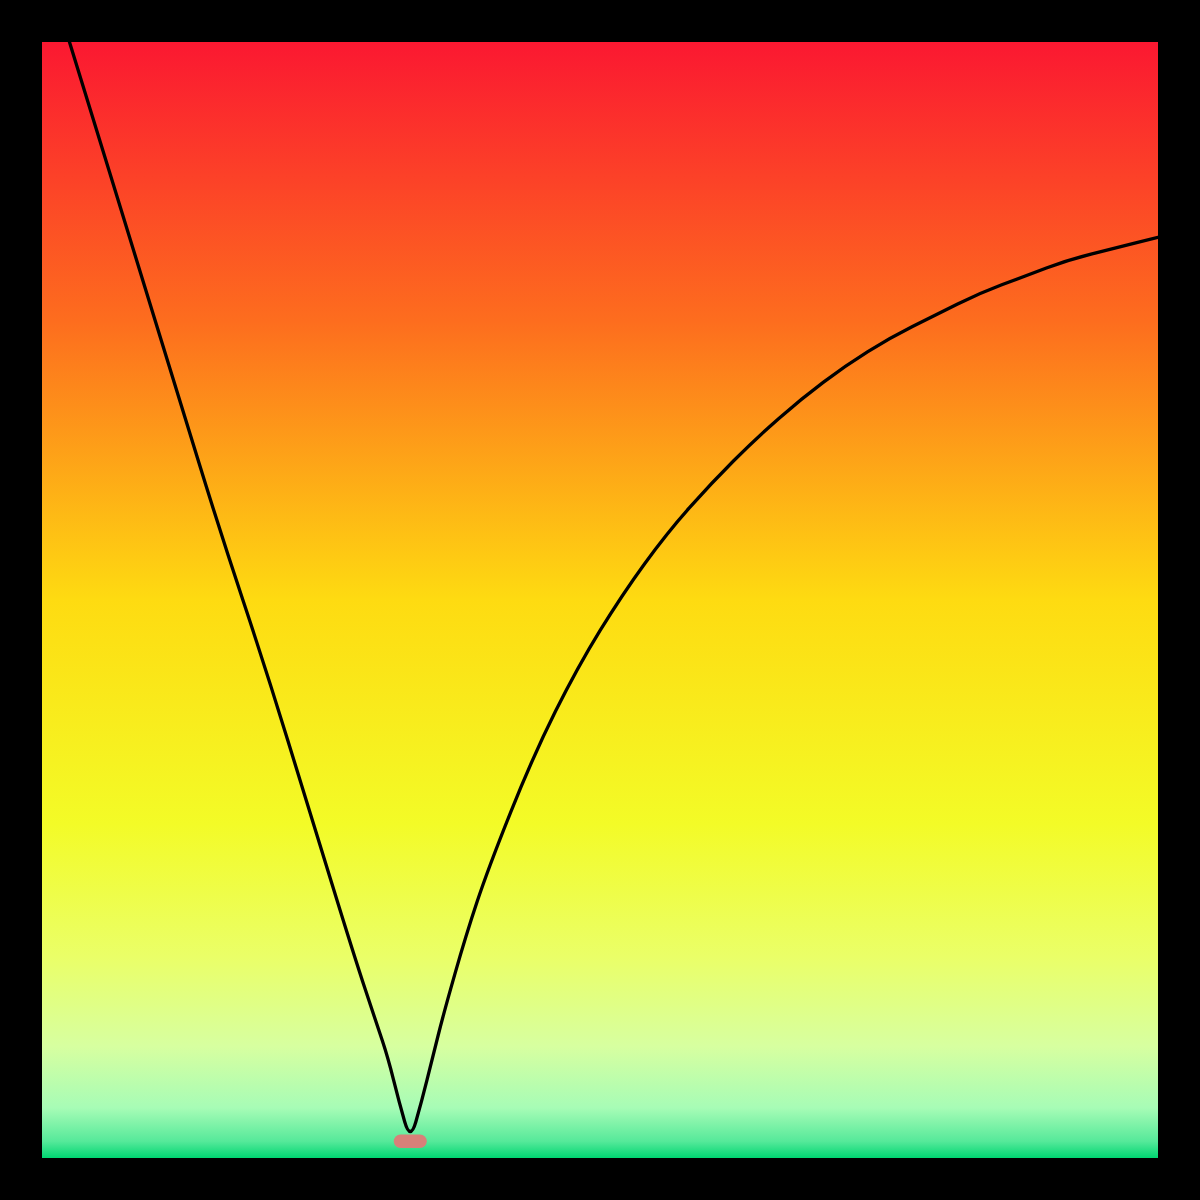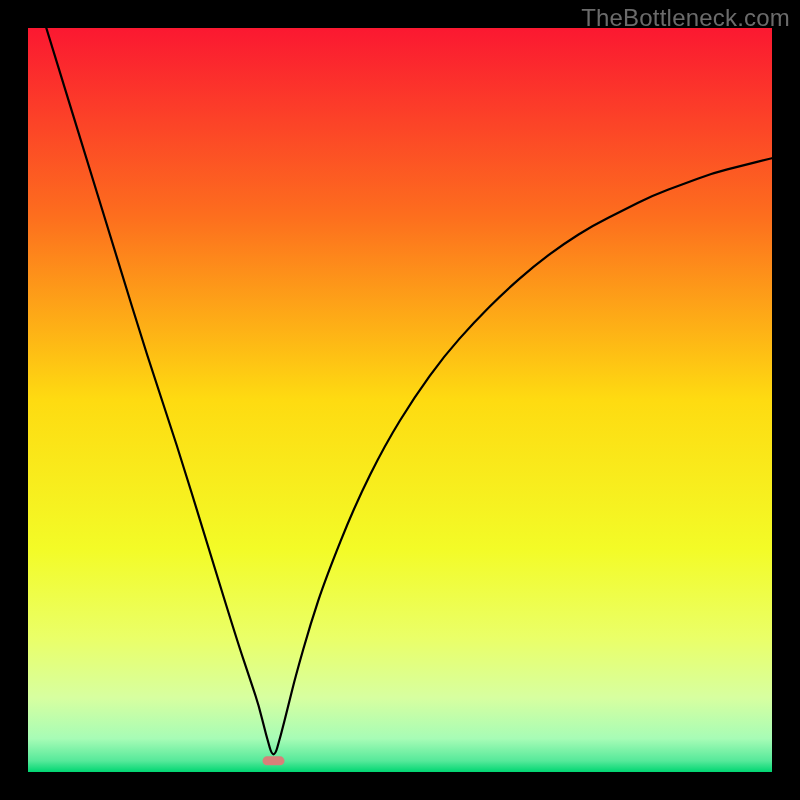--- a/index.html
+++ b/index.html
@@ -35,21 +35,20 @@
     font-weight: 400;
     letter-spacing: 0.2px;
     user-select: none;
   }
   svg { display: block; }
 </style>
 </head>
 <body>
 
 <div class="frame">
-  <div class="watermark">TheBottleneck.com</div>
   <div class="plot">
     <svg id="chart-svg" width="744" height="744" viewBox="0 0 744 744">
         <defs>
           <linearGradient id="bg-grad" x1="0" y1="0" x2="0" y2="1">
             <stop offset="0%" stop-color="#fb1831"></stop>
             <stop offset="25%" stop-color="#fd6d1e"></stop>
             <stop offset="50%" stop-color="#fedb11"></stop>
             <stop offset="70%" stop-color="#f3fb27"></stop>
             <stop offset="82%" stop-color="#eaff68"></stop>
             <stop offset="90%" stop-color="#d7ffa0"></stop>

